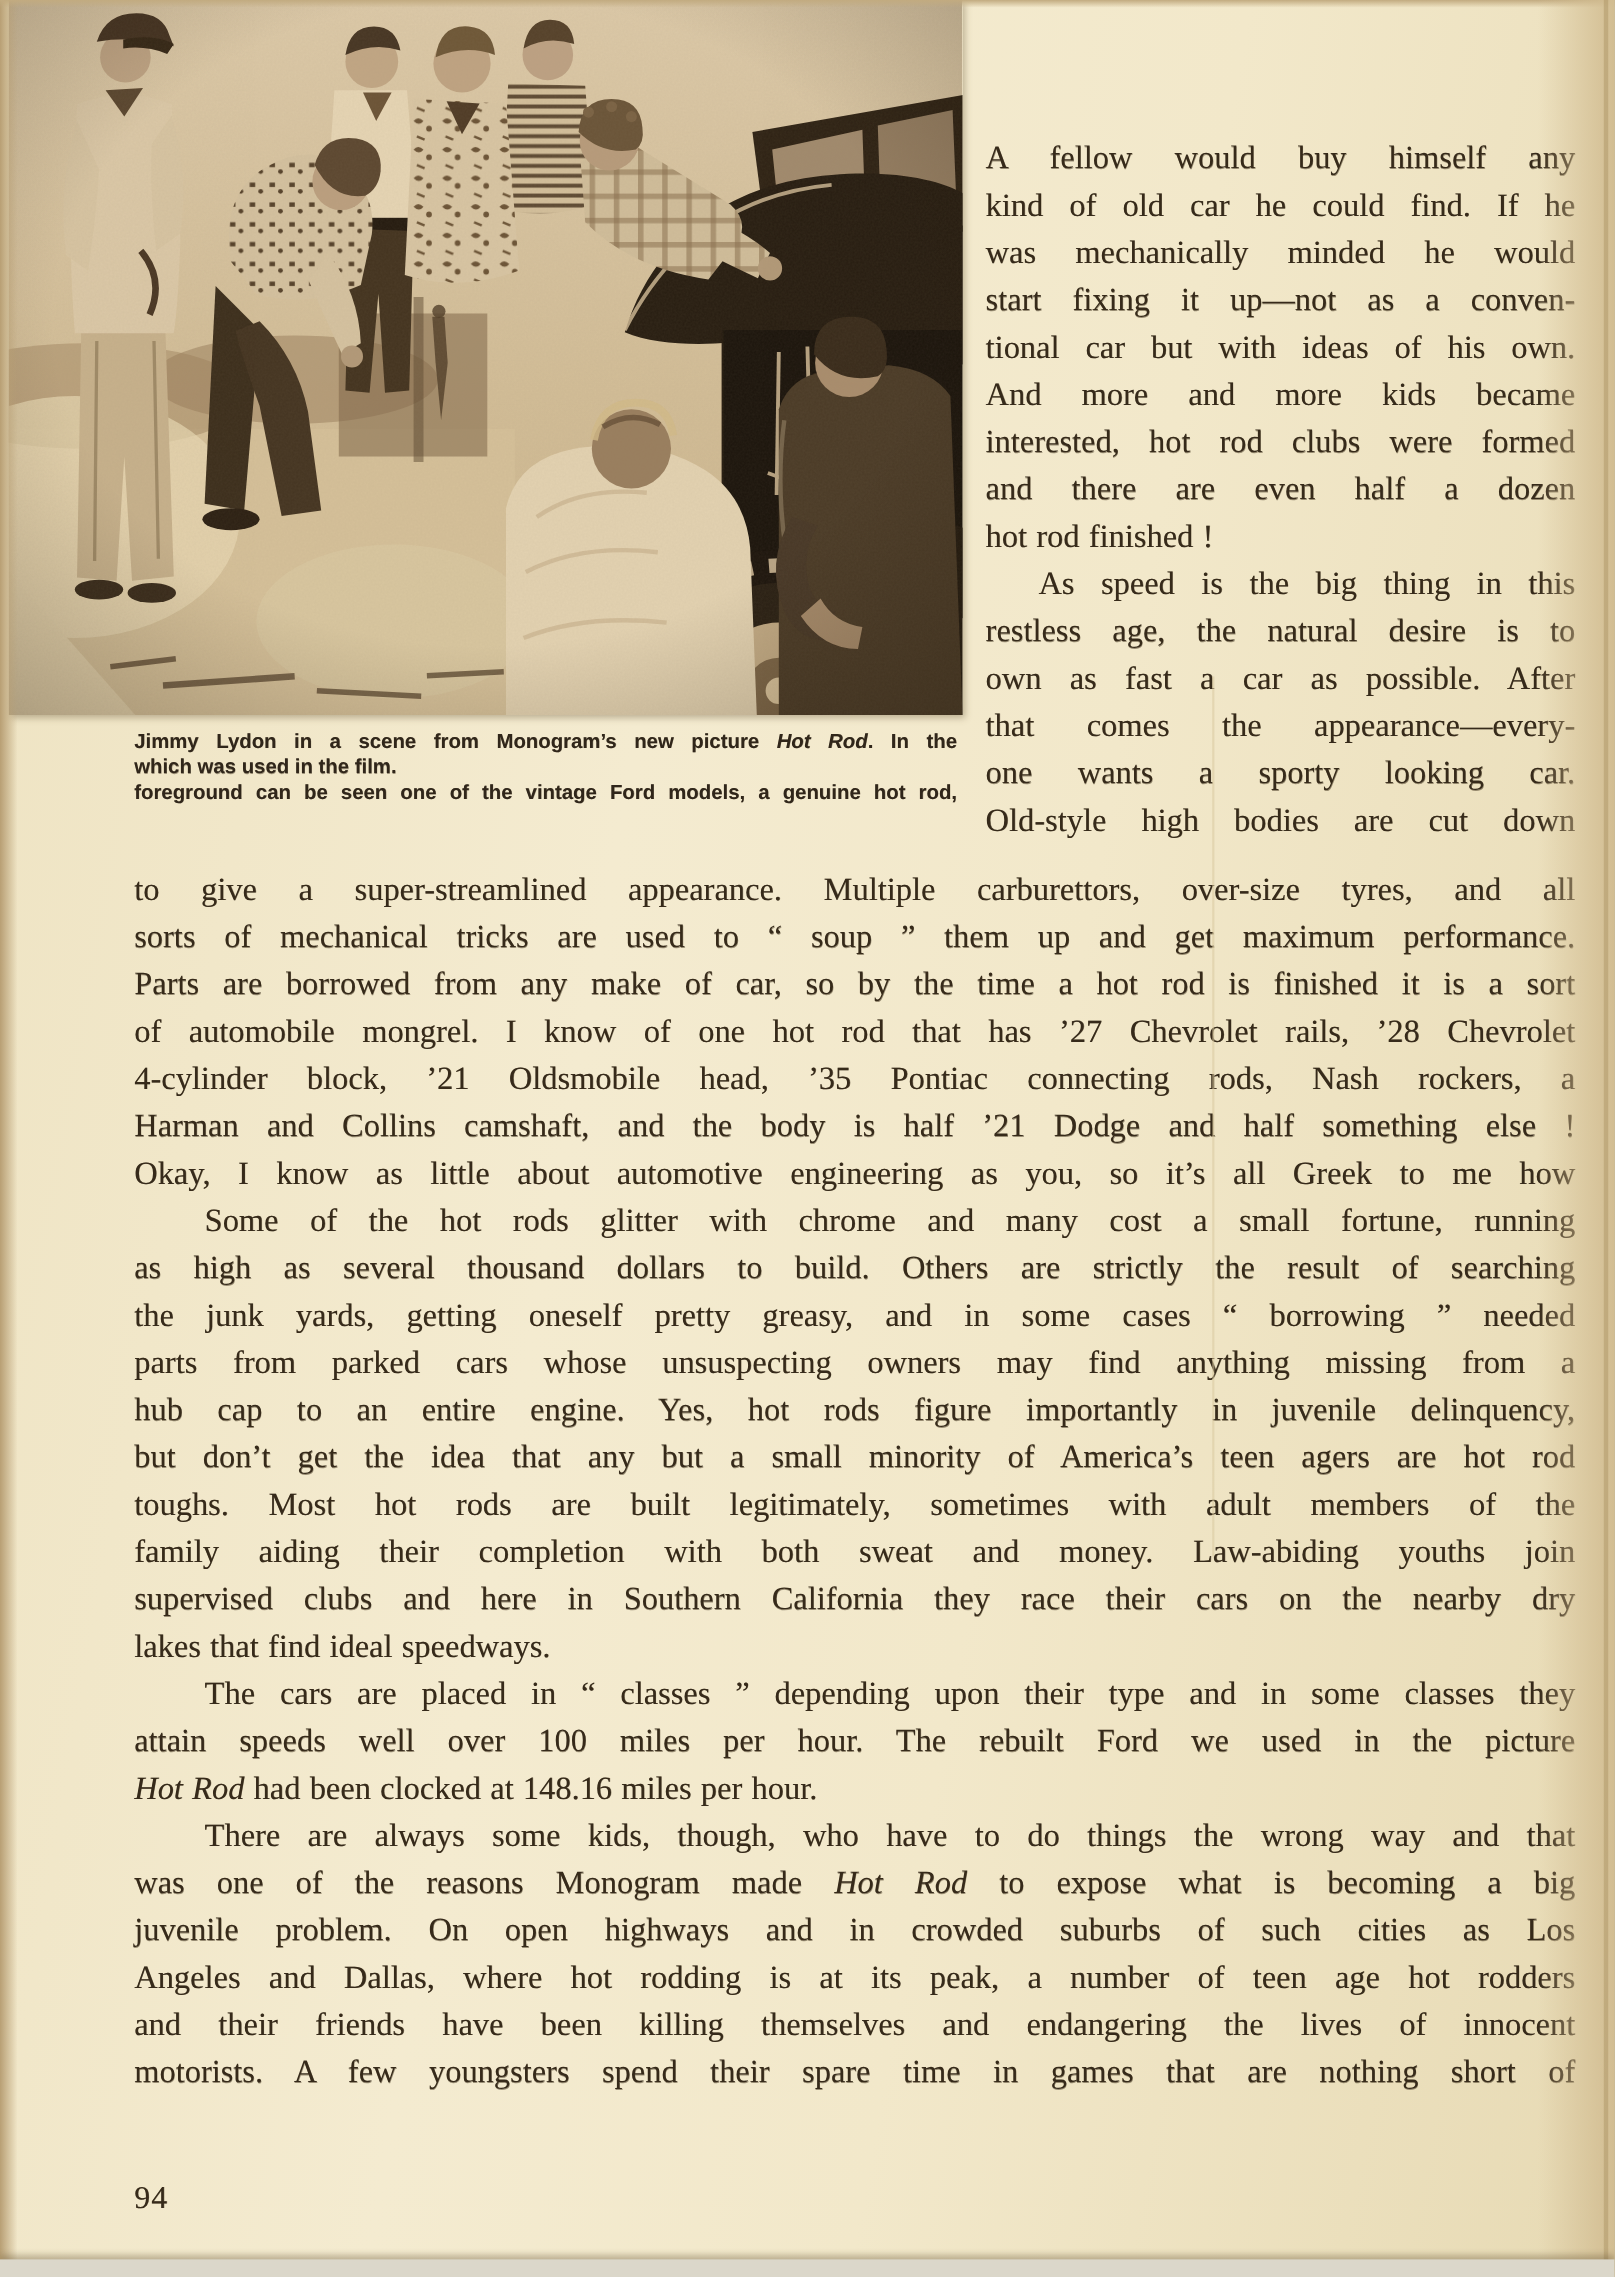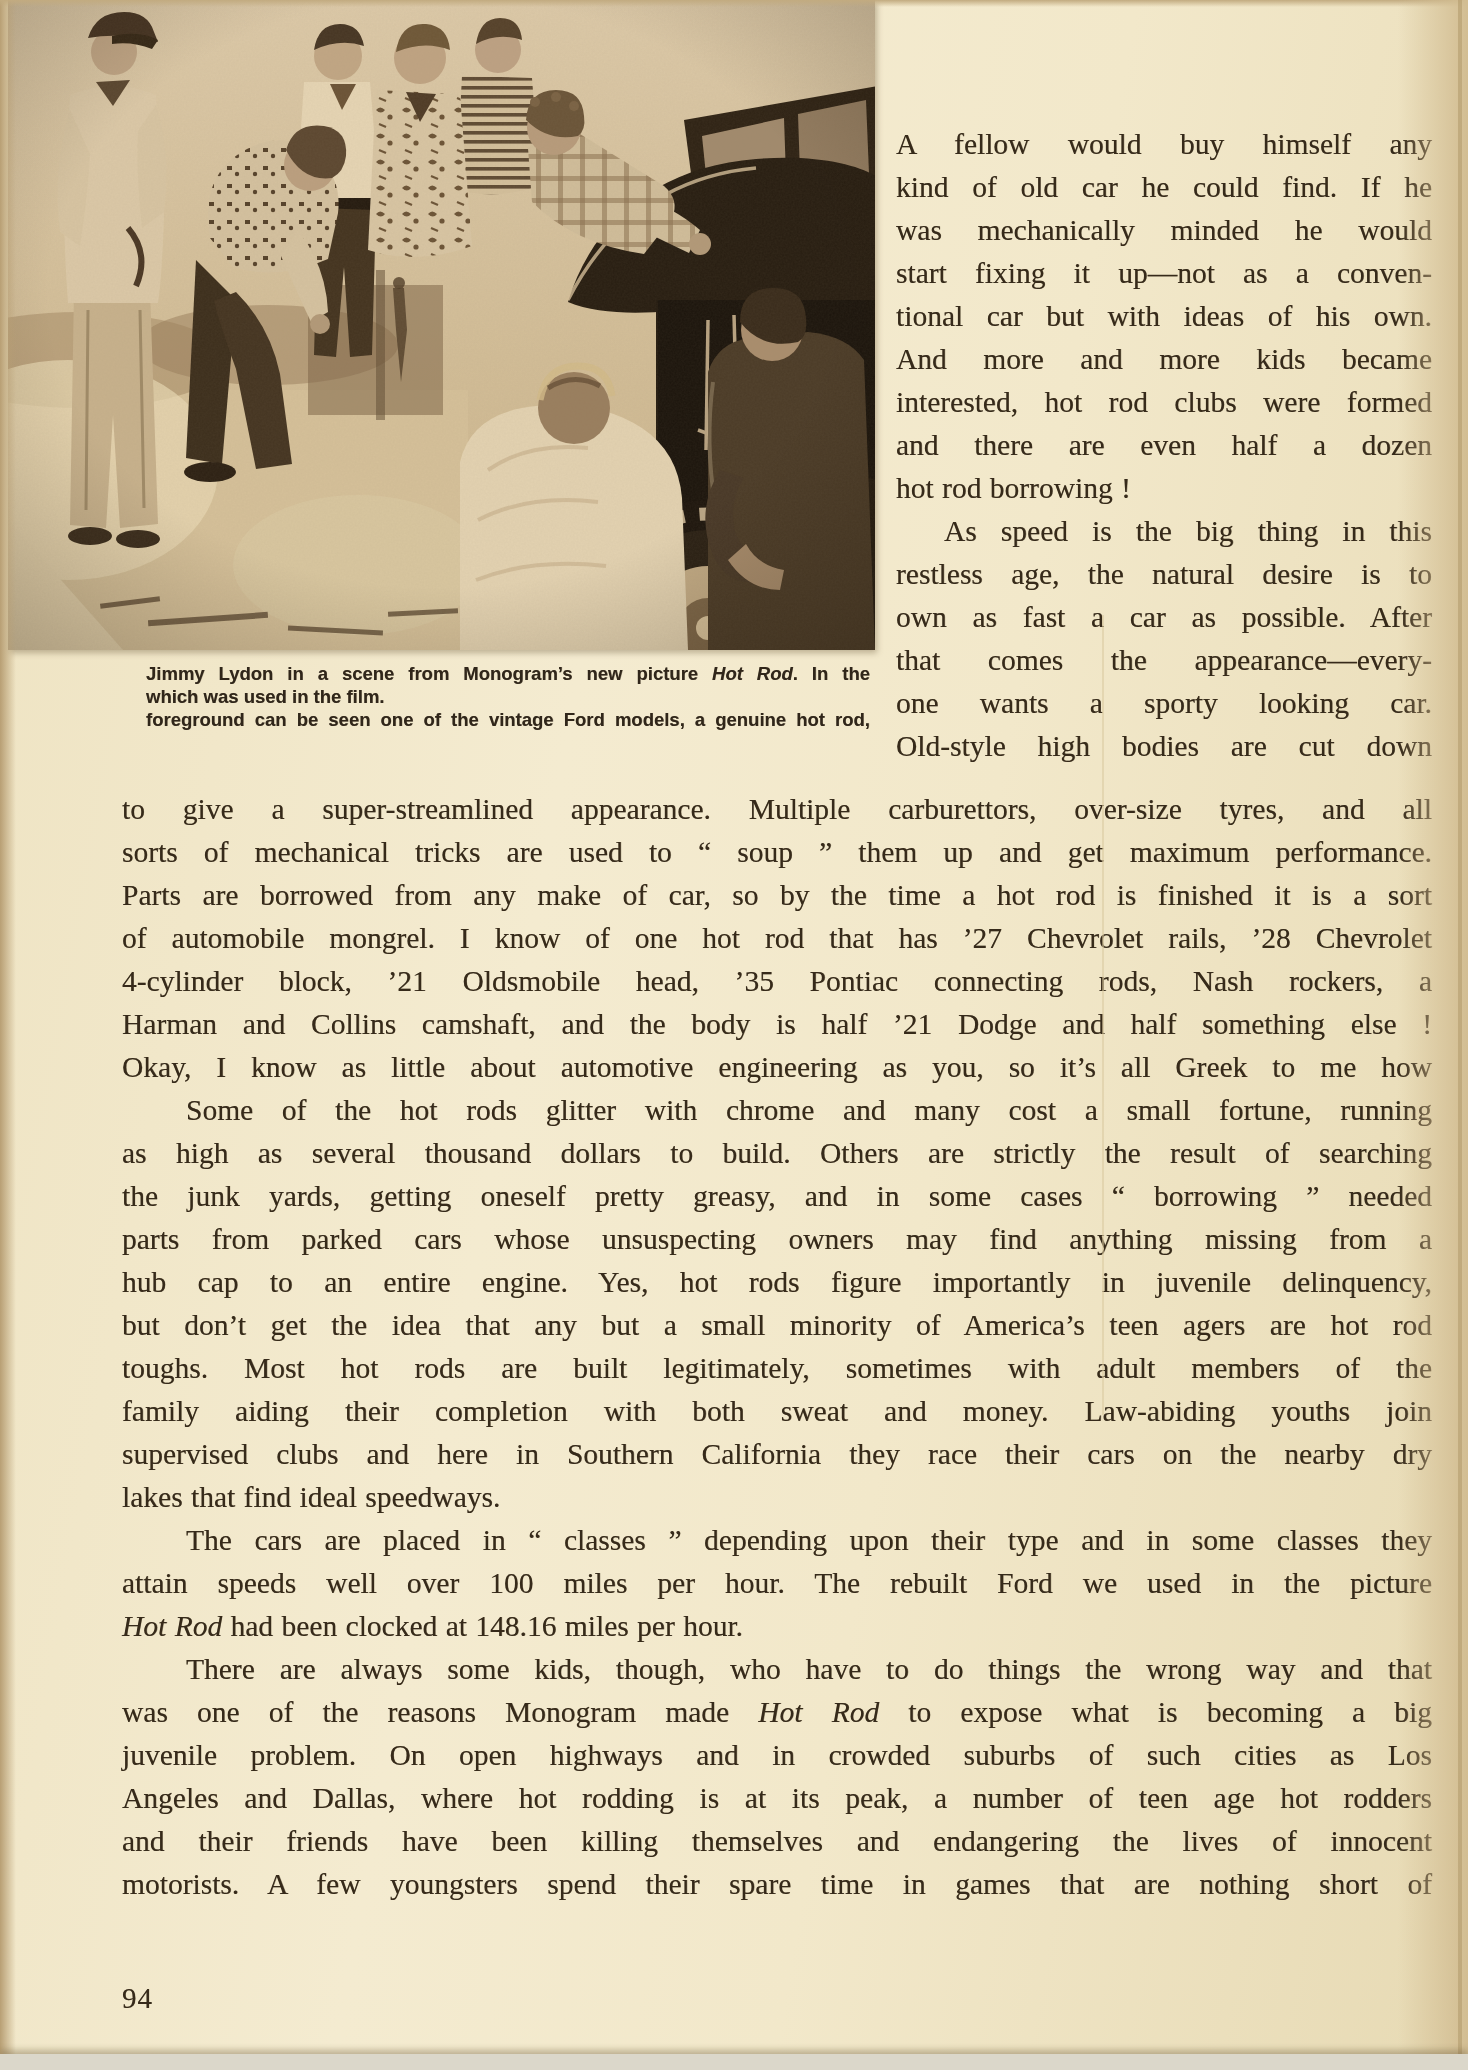--- a/index.html
+++ b/index.html
@@ -13,21 +13,21 @@
   .edge-right{position:absolute;right:0;top:0;bottom:0;width:70px;
     background:linear-gradient(90deg,rgba(205,184,142,0),#d2bd92);}
   .edge-right-line{position:absolute;right:6px;top:0;bottom:0;width:4px;background:#a9915f;opacity:.45;}
   .bottom-band{position:absolute;left:0;right:0;bottom:0;height:16px;background:#dbd7ca;
     box-shadow:0 -4px 6px rgba(110,92,60,.4);}
   .crease{position:absolute;left:1102px;top:615px;width:2px;height:800px;background:#d9c89e;opacity:.55;}
   .photo{position:absolute;left:8px;top:0;width:867px;height:650px;box-shadow:2px 3px 6px rgba(90,70,40,.35);}
   .photo svg{display:block;}
   .caption{position:absolute;left:122px;top:662px;width:748px;}
   .cap-line{font:700 18.5px/23px "Liberation Sans",sans-serif;color:#30261a;
-    text-align:justify;text-align-last:justify;text-shadow:.3px .3px .4px rgba(55,42,25,.45);margin-left:24px;}
+    text-align:justify;text-align-last:justify;text-shadow:.3px .3px .4px rgba(55,42,25,.45);}
   .cap-line.end{text-align-last:left;}
   .column{position:absolute;left:896px;top:123px;width:536px;}
   .main{position:absolute;left:122px;top:788px;width:1310px;}
   .line{font-size:29.5px;line-height:43px;text-align:justify;text-align-last:justify;
     word-spacing:1px;text-shadow:.35px .45px .5px rgba(62,47,26,.5);}
   .line.end{text-align-last:left;}
   .column .line.indent{text-indent:48px;}
   .main .line.indent{text-indent:64px;}
   .pageno{position:absolute;left:122px;top:1982px;width:1310px;text-align:left;
     font-size:29px;letter-spacing:1px;text-shadow:.35px .45px .5px rgba(62,47,26,.5);}
@@ -223,21 +223,21 @@
   <div class="column">
 
   <div class="line">A fellow would buy himself any</div>
       <div class="line">kind of old car he could find.  If he</div>
       <div class="line">was mechanically minded he would</div>
       <div class="line">start fixing it up—not as a conven-</div>
       <div class="line">tional car but with ideas of his own.</div>
       <div class="line">And more and more kids became</div>
       <div class="line">interested, hot rod clubs were formed</div>
       <div class="line">and there are even half a dozen</div>
-      <div class="line end">hot rod borrowing !</div>
+      <div class="line end">hot rod finished !</div>
       <div class="line indent">As speed is the big thing in this</div>
       <div class="line">restless age, the natural desire is to</div>
       <div class="line">own as fast a car as possible.  After</div>
       <div class="line">that comes the appearance—every-</div>
       <div class="line">one wants a sporty looking car.</div>
       <div class="line">Old-style high bodies are cut down</div>
     </div>
 
   <div class="main">
 

